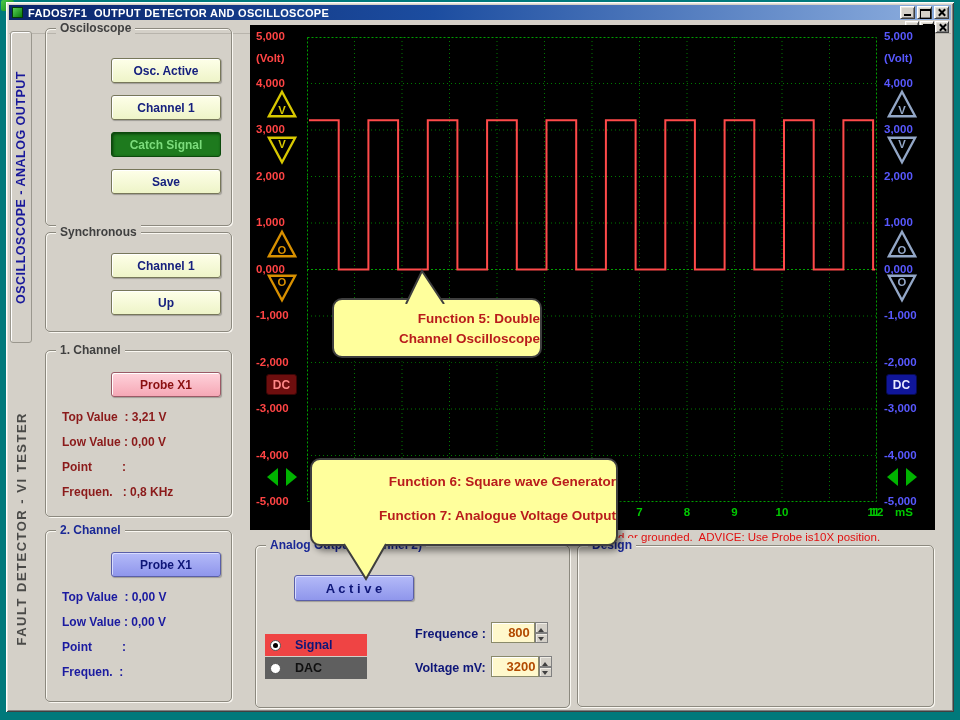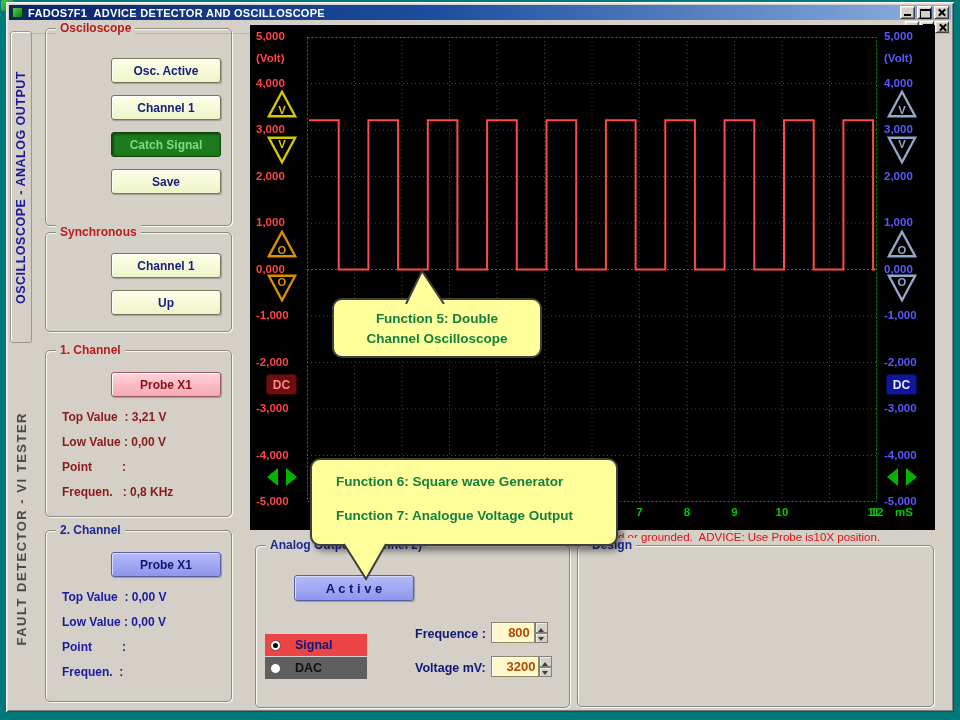--- a/index.html
+++ b/index.html
@@ -40,21 +40,21 @@
   .vtext { writing-mode:vertical-rl; transform:rotate(180deg); white-space:nowrap;
     font-weight:bold; font-size:12.5px; color:#18189a; letter-spacing:.5px; }
   .vtext2 { writing-mode:vertical-rl; transform:rotate(180deg); white-space:nowrap;
     font-weight:bold; font-size:13px; color:#4a4a48; letter-spacing:1.5px; }
 
   
   .group { position:absolute; border:1px solid #8c897f; border-radius:5px;
     box-shadow: inset 1px 1px 0 #faf8f2, 1px 1px 0 #faf8f2; }
   .gcap { position:absolute; top:-8px; left:10px; background:#D4D0C8; padding:0 4px;
     font-weight:bold; font-size:12px; white-space:pre; }
-  .gcap.red { color:#b91c1c; }
+  .gcap.red { color:#404040; }
   .gcap.blue { color:#1a2896; }
 
   
   .xbtn { position:absolute; display:flex; align-items:center; justify-content:center;
     font-weight:bold; font-size:12px; cursor:default; white-space:pre;margin-left:27px; }
   .btn-cream { background:linear-gradient(#FEFFE9,#EEF4C8); border:1px solid #77775a; border-radius:3px;
     color:#16207e; box-shadow: inset 1px 1px 0 #fff, 1px 1px 1px rgba(0,0,0,.25); }
   .btn-green { background:#1E7A1E; border:1px solid #0c4a0c; border-radius:3px;
     color:#7CDC7C; box-shadow: inset 1px 1px 3px #0a3a0a; }
   .btn-pink { background:linear-gradient(#FFD2DA,#F5A8B6); border:1px solid #9a5a66; border-radius:3px;
@@ -85,21 +85,21 @@
   .dc { position:absolute; width:31px; height:21px; border-radius:3px; display:flex; align-items:center;
     justify-content:center; font-weight:bold; font-size:12px; }
   .dc-left { left:16px; top:349px; background:#6E0E0E; color:#FF8888; border:1px solid #3a0505; }
   .dc-right { left:636px; top:349px; background:#10169A; color:#E8E8FF; border:1px solid #060a50; }
   .arrows { position:absolute; width:34px; height:22px; }
   .plot { position:absolute; left:57px; top:12px; }
 
   
   .callout { position:absolute; background:#FFFF9C; border:2px solid #3f3f3f; border-radius:10px;
     box-shadow:4px 5px 6px rgba(0,0,0,.45); z-index:50; }
-  .cl { font-weight:bold; font-size:13.5px; color:#15803d; line-height:20px; display:block; }
+  .cl { font-weight:bold; font-size:13.5px; color:#b91c1c; line-height:20px; display:block;text-align:right; }
   .callout1 { left:332px; top:298px; width:210px; height:60px; text-align:center; padding-top:9px; }
   .callout2 { left:310px; top:458px; width:308px; height:88px; padding:12px 0 0 24px; }
   .callout2 .cl { margin-bottom:14px; }
   .tail { position:absolute; z-index:51; }
 
   .warning { position:absolute; left:618px; top:531px; color:#E01010; font-size:11.5px; white-space:pre; }
 
   
   .aol { position:absolute; color:#0E1678; font-weight:bold; font-size:12.5px; white-space:pre; }
   .radio-row { position:absolute; width:102px; height:22px; display:flex; align-items:center; }
@@ -122,21 +122,21 @@
 </head>
 <body>
 
 <div class="screen">
 
   <div class="deskicon"></div>
 
   <div class="window">
     <div class="titlebar">
       <div class="app-icon"></div>
-      <span class="title-text">FADOS7F1  ADVICE DETECTOR AND OSCILLOSCOPE</span>
+      <span class="title-text">FADOS7F1  OUTPUT DETECTOR AND OSCILLOSCOPE</span>
       <div class="tb-btns">
         <div class="wbtn g-min"></div>
         <div class="wbtn g-max"></div>
         <div class="wbtn g-close"></div>
       </div>
     </div>
     <div class="mdibar">
       <div class="wbtn small g-min"></div>
       <div class="wbtn small g-max"></div>
       <div class="wbtn small g-close"></div>

